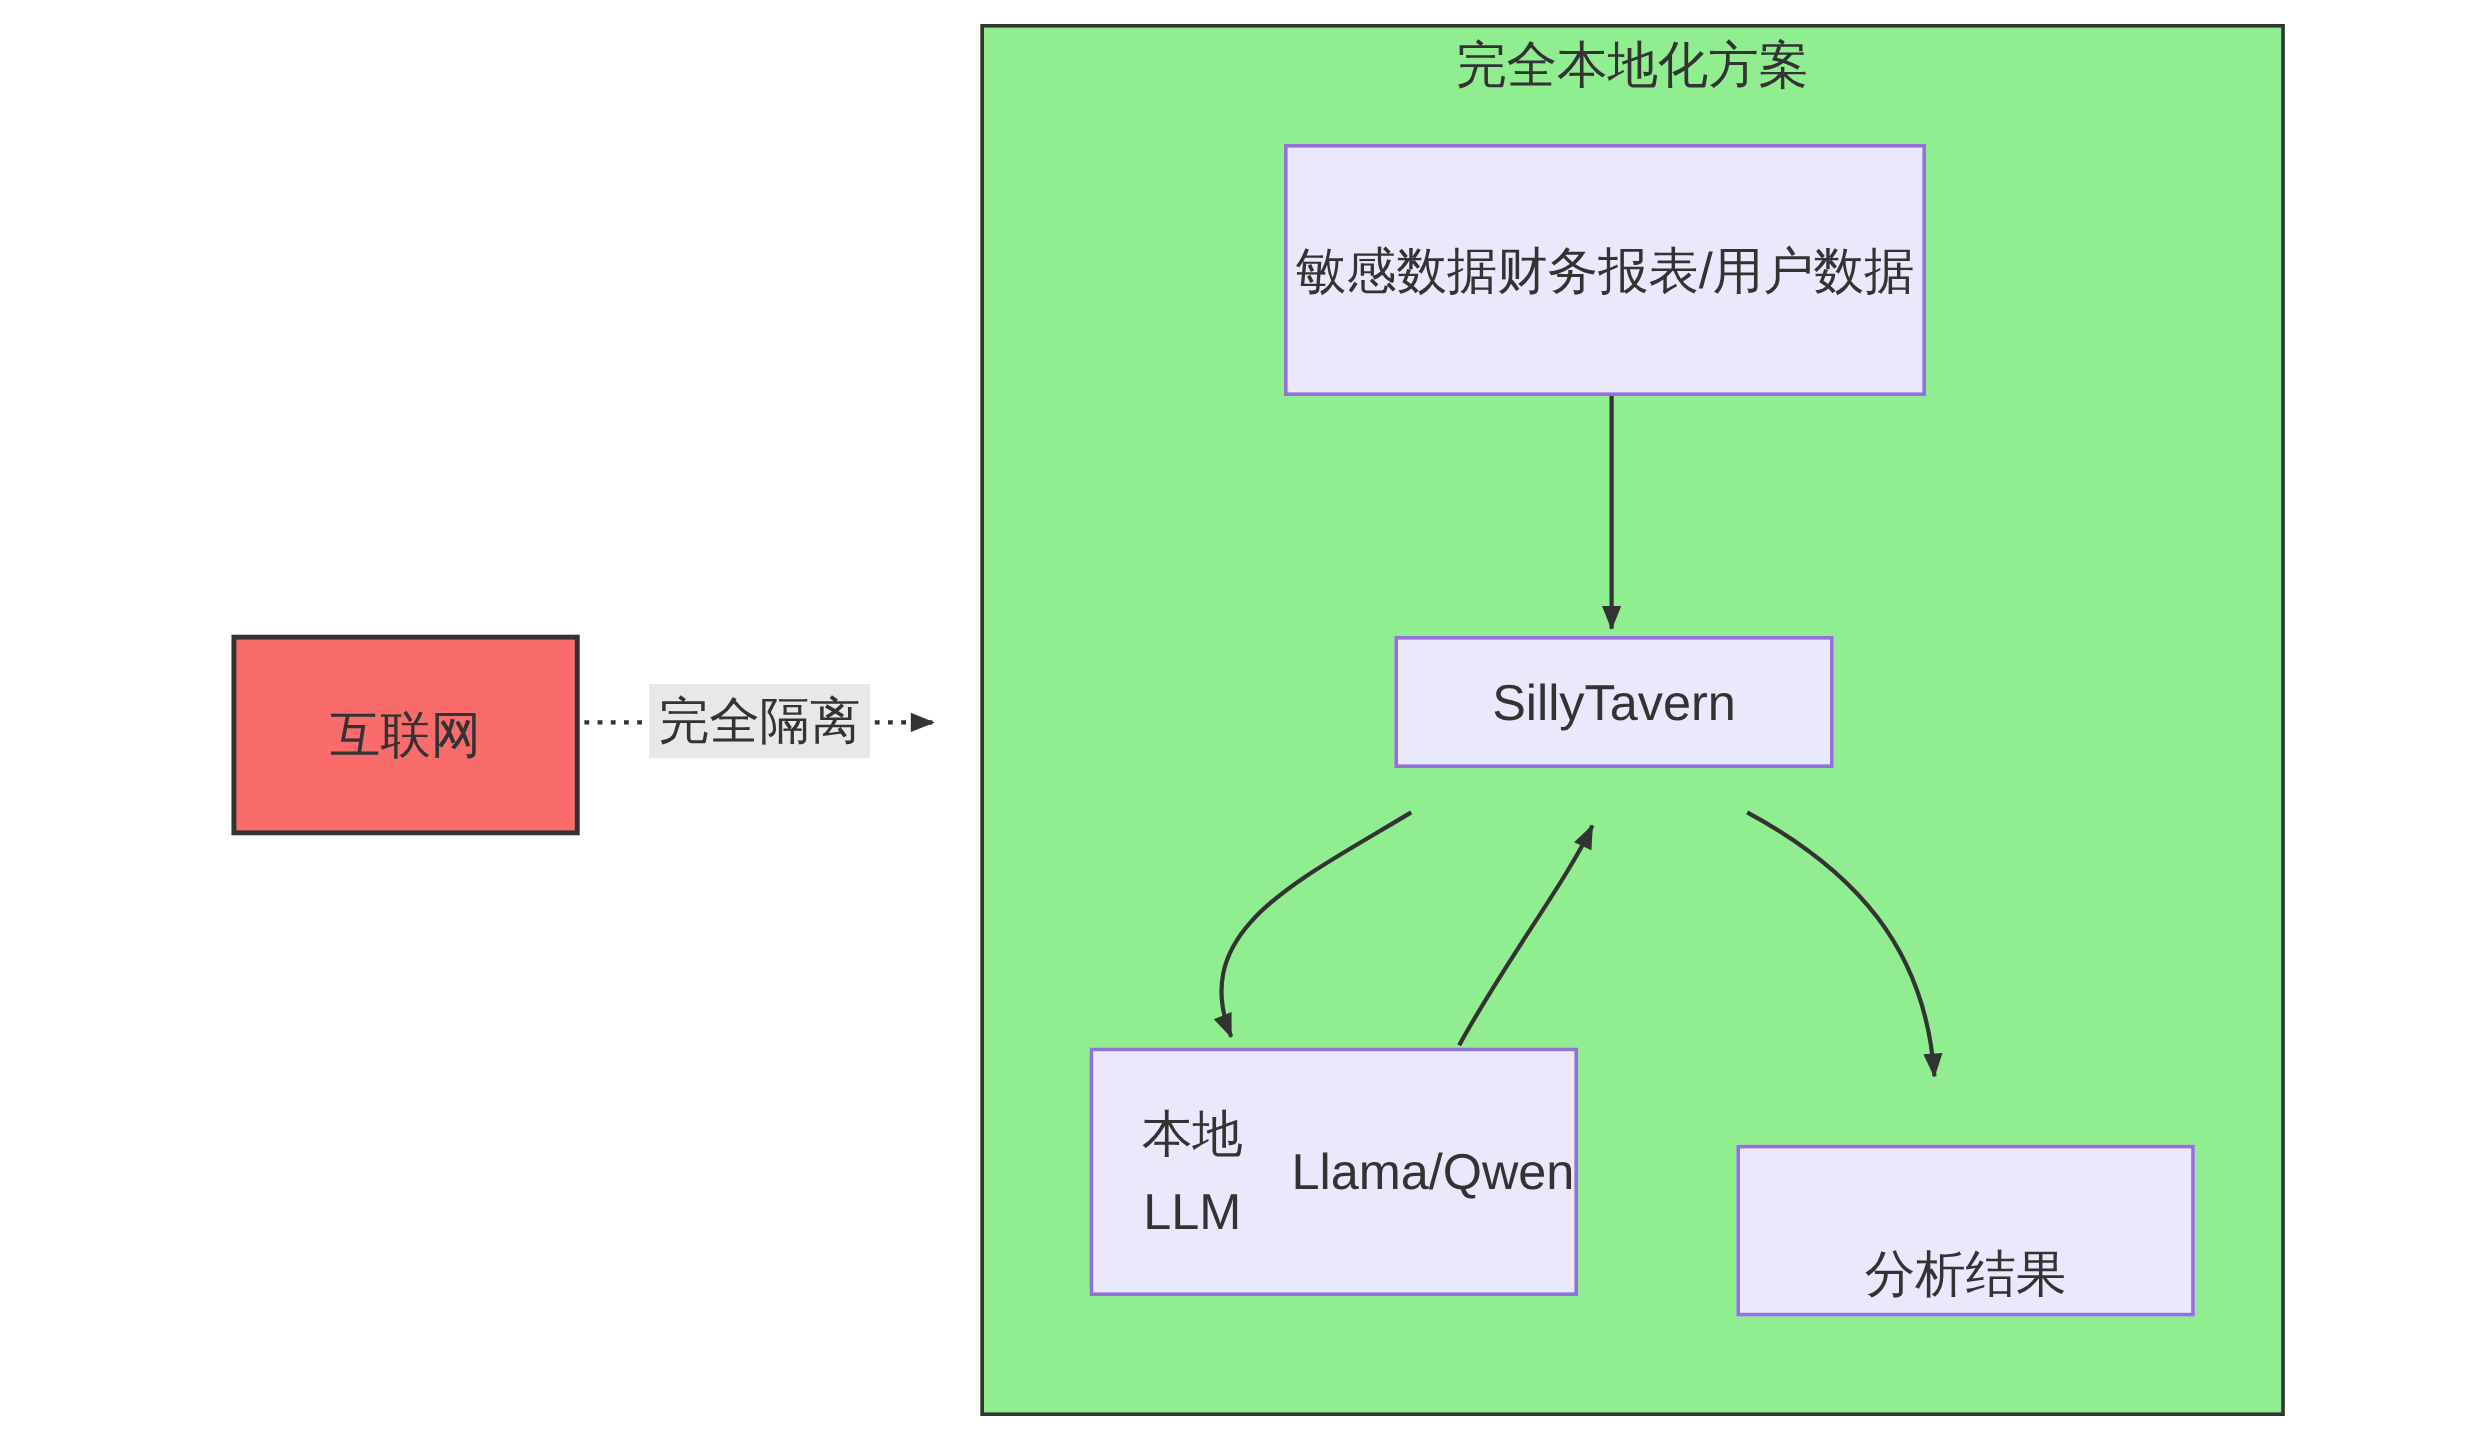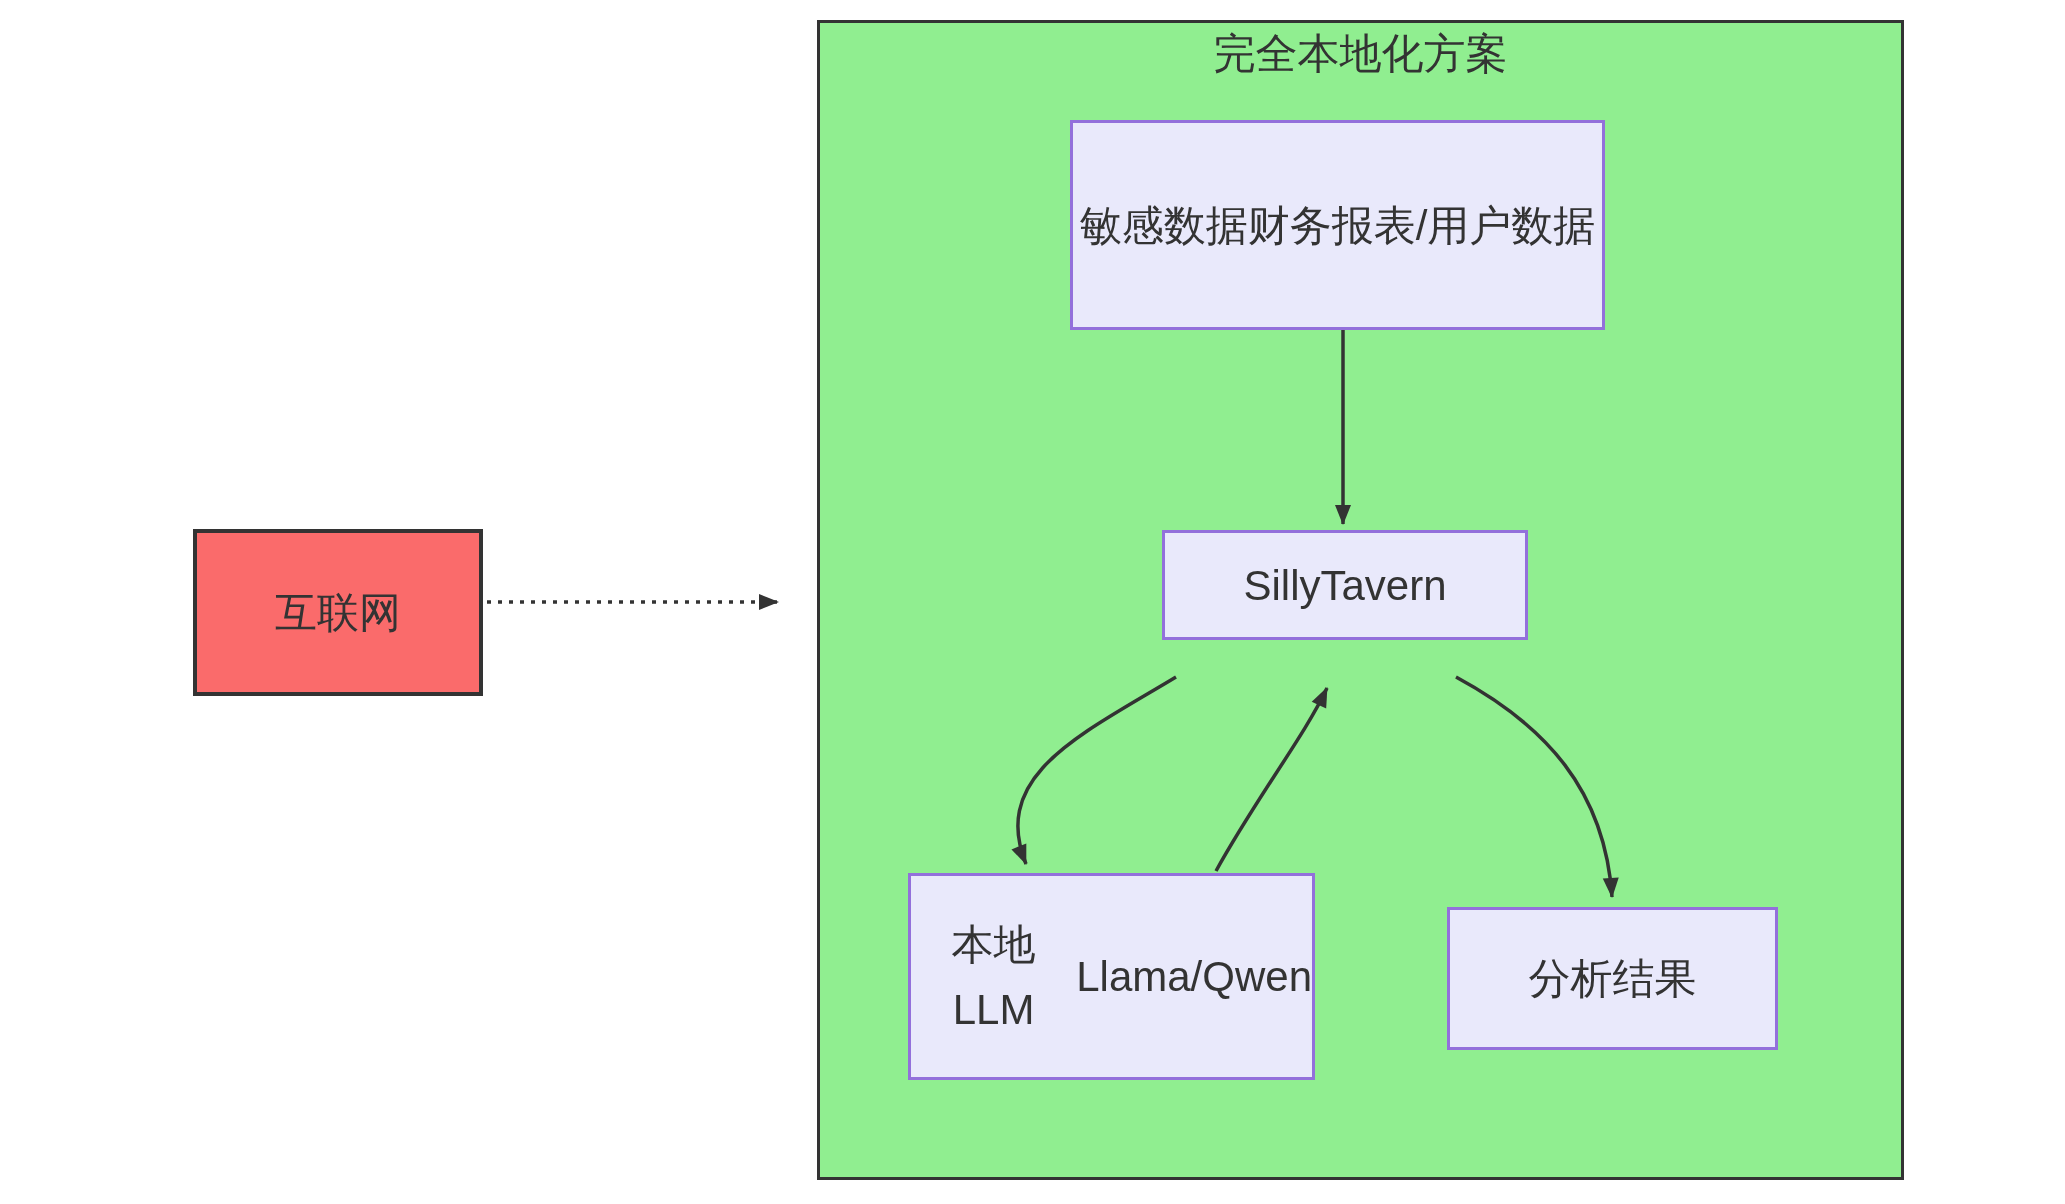--- a/index.html
+++ b/index.html
@@ -61,21 +61,21 @@
     z-index:3;
   }
   .node-internet{
     left:193px;top:529px;width:290px;height:167px;
     background:var(--internet-fill);
     border:4px solid var(--internet-border);
   }
   .node-sensitive{left:1070px;top:120px;width:535px;height:210px;}
   .node-sillytavern{left:1162px;top:530px;width:366px;height:110px;}
   .node-localllm{left:908px;top:873px;width:407px;height:207px;justify-content:flex-end;}
-  .node-result{left:1447px;top:907px;width:331px;height:143px;}
+  .node-result{left:1447px;top:954px;width:382px;height:143px;align-items:flex-end;}
   
   .edge-label{
     position:absolute;
     left:633px;top:601px;
     transform:translate(-50%,-50%);
     background:var(--label-bg);
     padding:6px 8px;
     font-size:42px;line-height:50px;
     color:var(--text);
     z-index:4;
@@ -119,14 +119,15 @@
 
   <div class="node node-localllm">
     <span>本地 LLM</span>
     <span>Llama/Qwen</span>
   </div>
 
   <div class="node node-result">
     <span>分析结果</span>
   </div>
 
+  <div class="edge-label">完全隔离</div>
 
 </div>
 
 </body></html>

